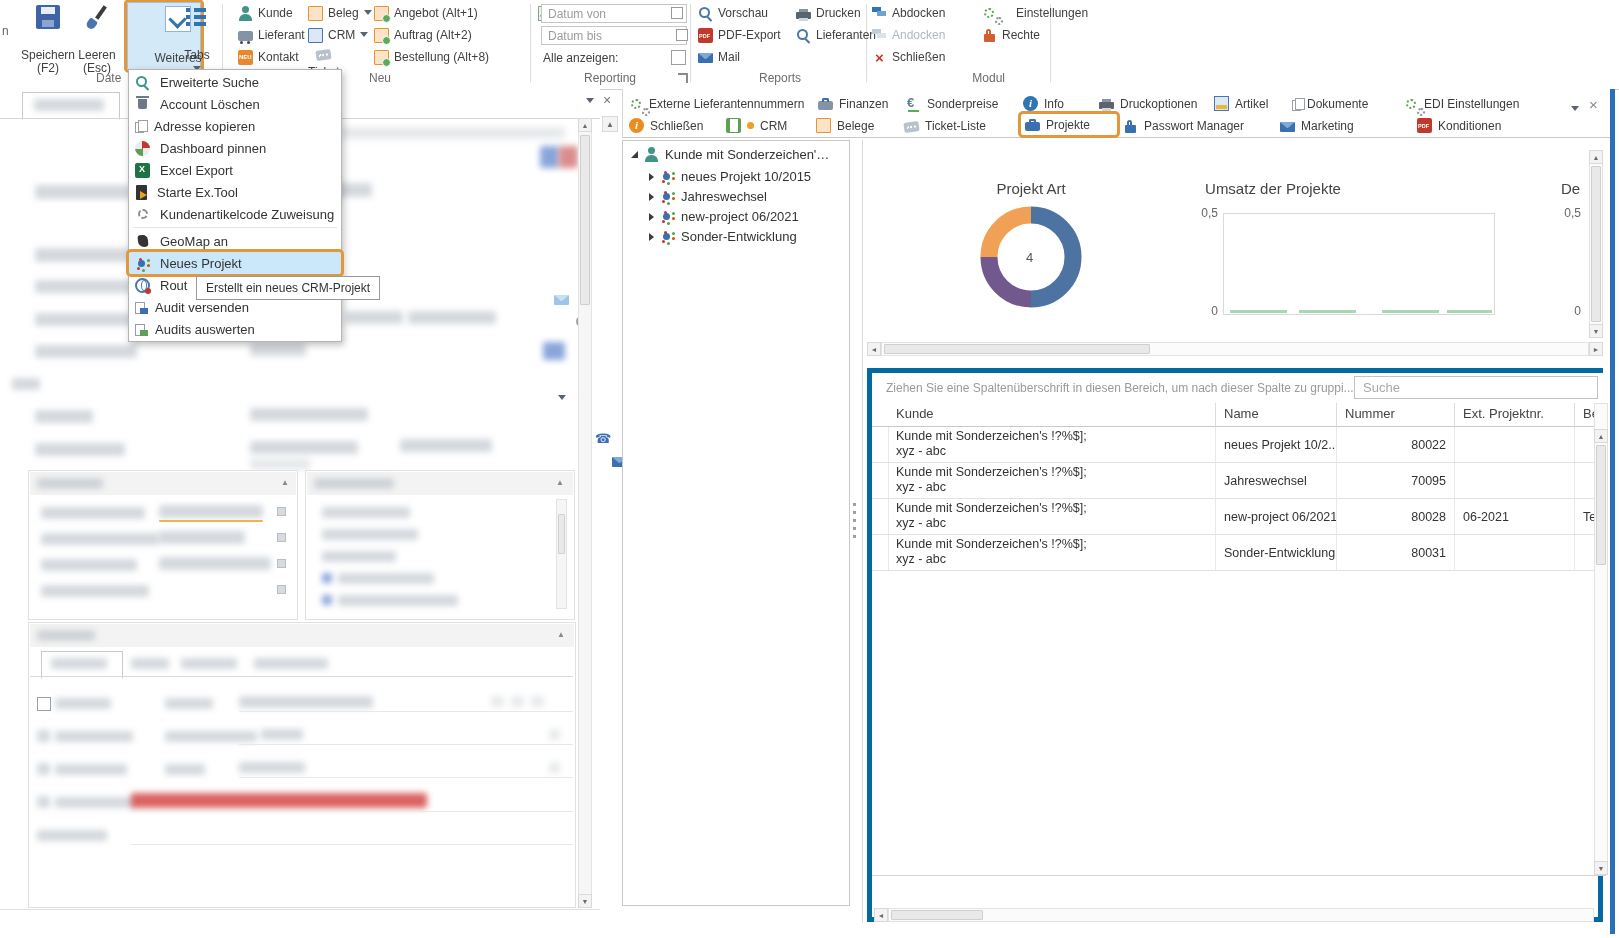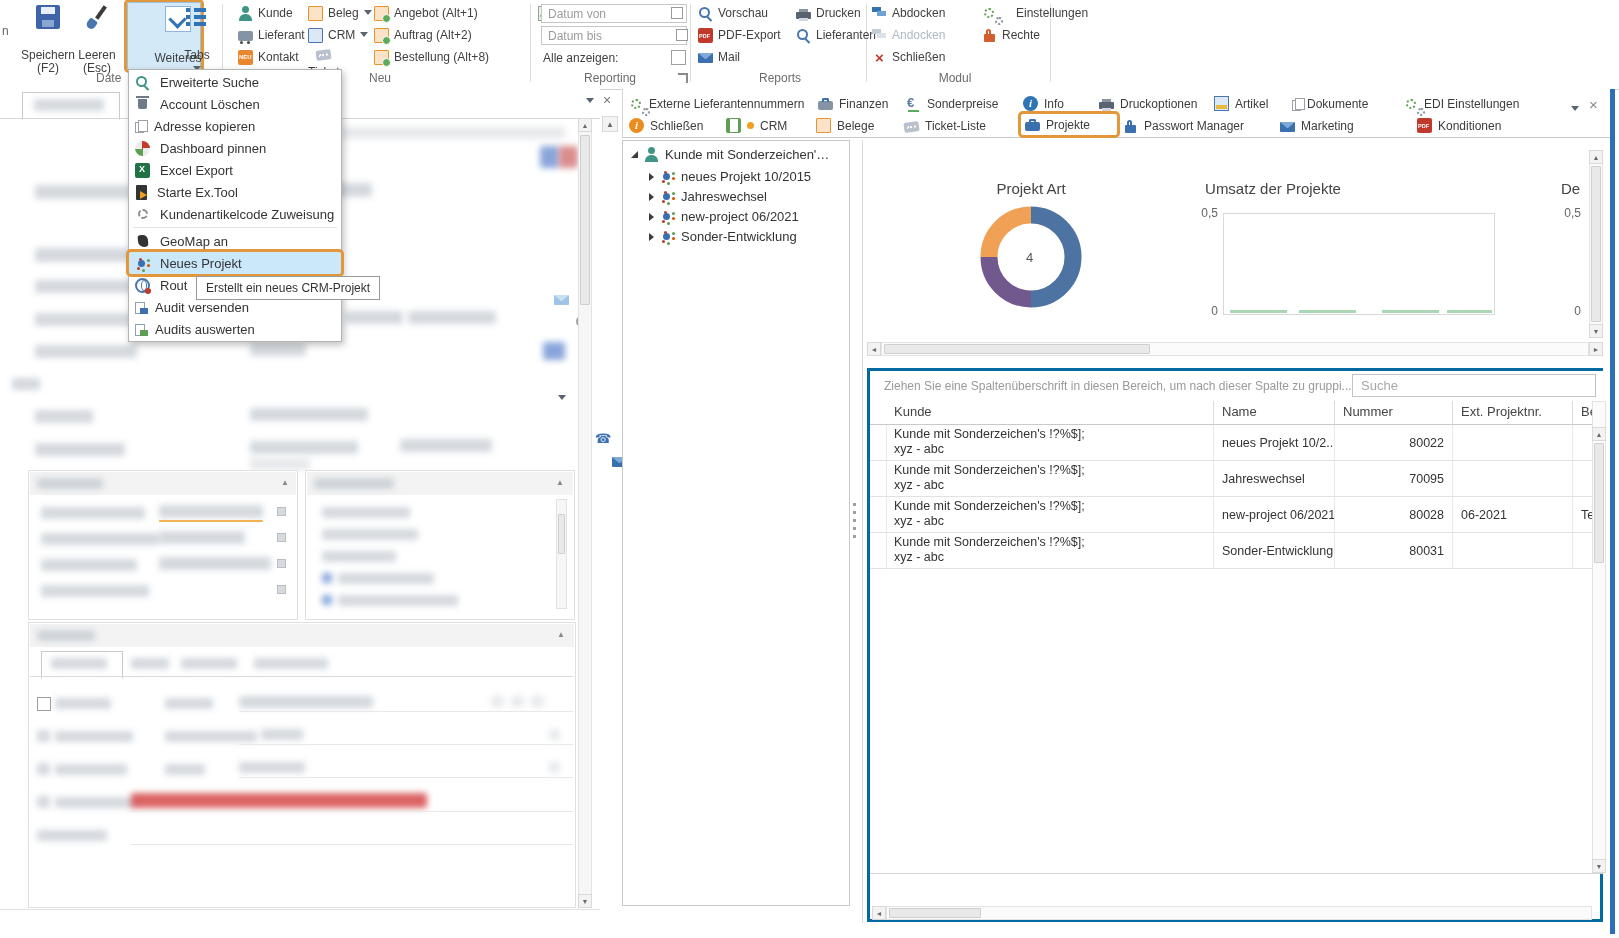--- a/index.html
+++ b/index.html
@@ -156,21 +156,21 @@
 
   
   #dash{position:absolute;left:862px;top:140px;width:742px;height:783px;background:#fff;border-left:1px solid #d8d8d8;}
   .ctitle{position:absolute;font-size:15px;color:#444;text-align:center;}
   .plot{position:absolute;border:1px solid #d9d9d9;background:#fff;}
   .ytick{position:absolute;font-size:12px;color:#666;text-align:right;}
   .gseg{position:absolute;bottom:1px;height:3px;background:#A9D7B4;}
   #donut-center{position:absolute;font-size:13px;color:#555;}
 
   
-  #grid{position:absolute;left:4px;top:228px;width:736px;height:554px;border:3px solid #0369a1;background:#fff;box-sizing:border-box;}
+  #grid{position:absolute;left:4px;top:228px;width:736px;height:554px;border:5px solid #0369a1;background:#fff;box-sizing:border-box;}
   #groupbar{position:absolute;left:0;top:0;width:734px;height:30px;border-bottom:1px solid #d4d4d4;background:#fff;}
   #grouphint{position:absolute;left:14px;top:8px;font-size:12px;color:#9a9a9a;white-space:nowrap;}
   #gridsearch{position:absolute;left:482px;top:3px;width:244px;height:23px;border:1px solid #c3c3c3;font-size:13px;color:#555;
               padding:0 8px;box-sizing:border-box;font-family:inherit;}
   #gridsearch::placeholder{color:#a8a8a8;}
   .gh{position:absolute;top:30px;height:24px;box-sizing:border-box;border-right:1px solid #dcdcdc;border-bottom:1px solid #c9c9c9;
       font-size:13px;color:#444;padding:3px 8px 0;background:#fff;overflow:hidden;white-space:nowrap;}
   .gc{position:absolute;height:36px;box-sizing:border-box;border-right:1px solid #e9e9e9;border-bottom:1px solid #e2e2e2;
       font-size:12.5px;color:#333;padding:2px 8px 0;overflow:hidden;white-space:nowrap;line-height:15px;}
   .gc.num{text-align:right;}
@@ -303,21 +303,21 @@
         <span>Schließen</span>
       </div>
     <div class="rbtn" style="left:982px;top:3px;gap:20px;">
         <span class="ic ic-gear"></span>
         <span>Einstellungen</span>
       </div>
     <div class="rbtn" style="left:982px;top:25px;">
         <span class="ic ic-lock"></span>
         <span>Rechte</span>
       </div>
-    <div class="grouplabel" style="left:905px;width:100px;">Modul</div>
+    <div class="grouplabel" style="left:905px;width:100px;text-align:right;">Modul</div>
   </div>
 
   <div id="leftpanel">
     <div class="lp-tab" style="left:22px;top:3px;width:96px;height:26px;"></div>
     <div class="bl" style="left:34px;top:10px;width:70px;height:12px;"></div>
     <div class="bl" style="left:152px;top:10px;width:178px;height:13px;"></div>
     <div class="hline" style="left:0;top:29px;width:600px;background:#d5d5d5;"></div>
     <div class="bl lt" style="left:340px;top:38px;width:225px;height:12px;"></div>
     <div class="bl blue" style="left:540px;top:57px;width:19px;height:22px;"></div>
     <div class="bl redf" style="left:559px;top:57px;width:19px;height:22px;"></div>

